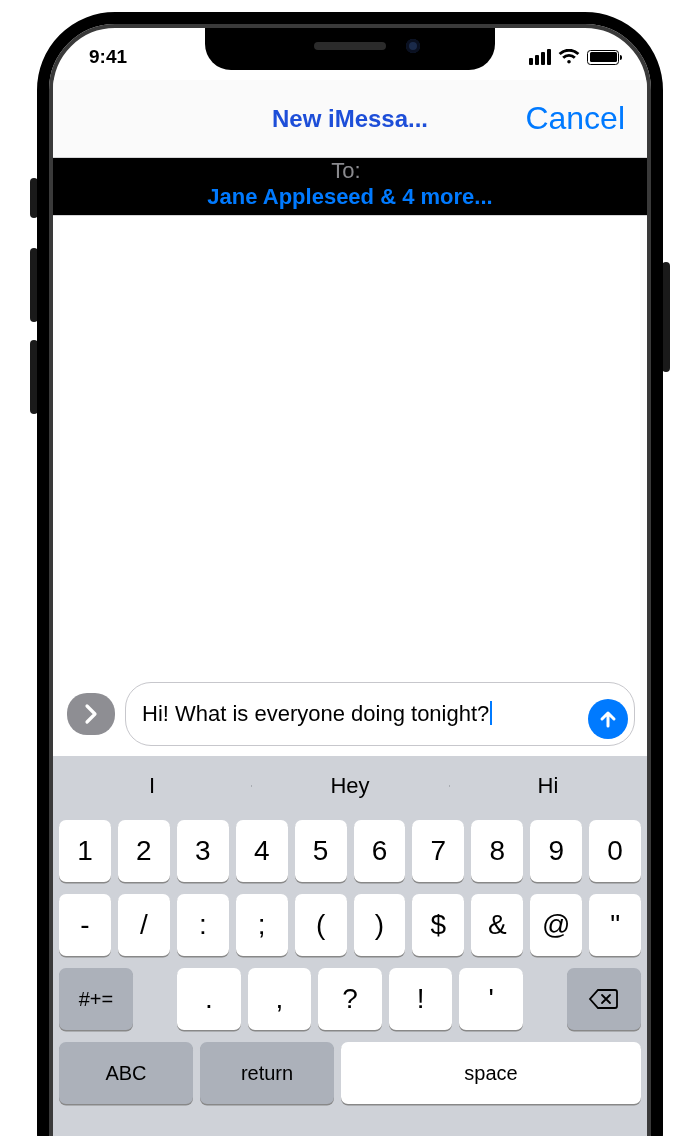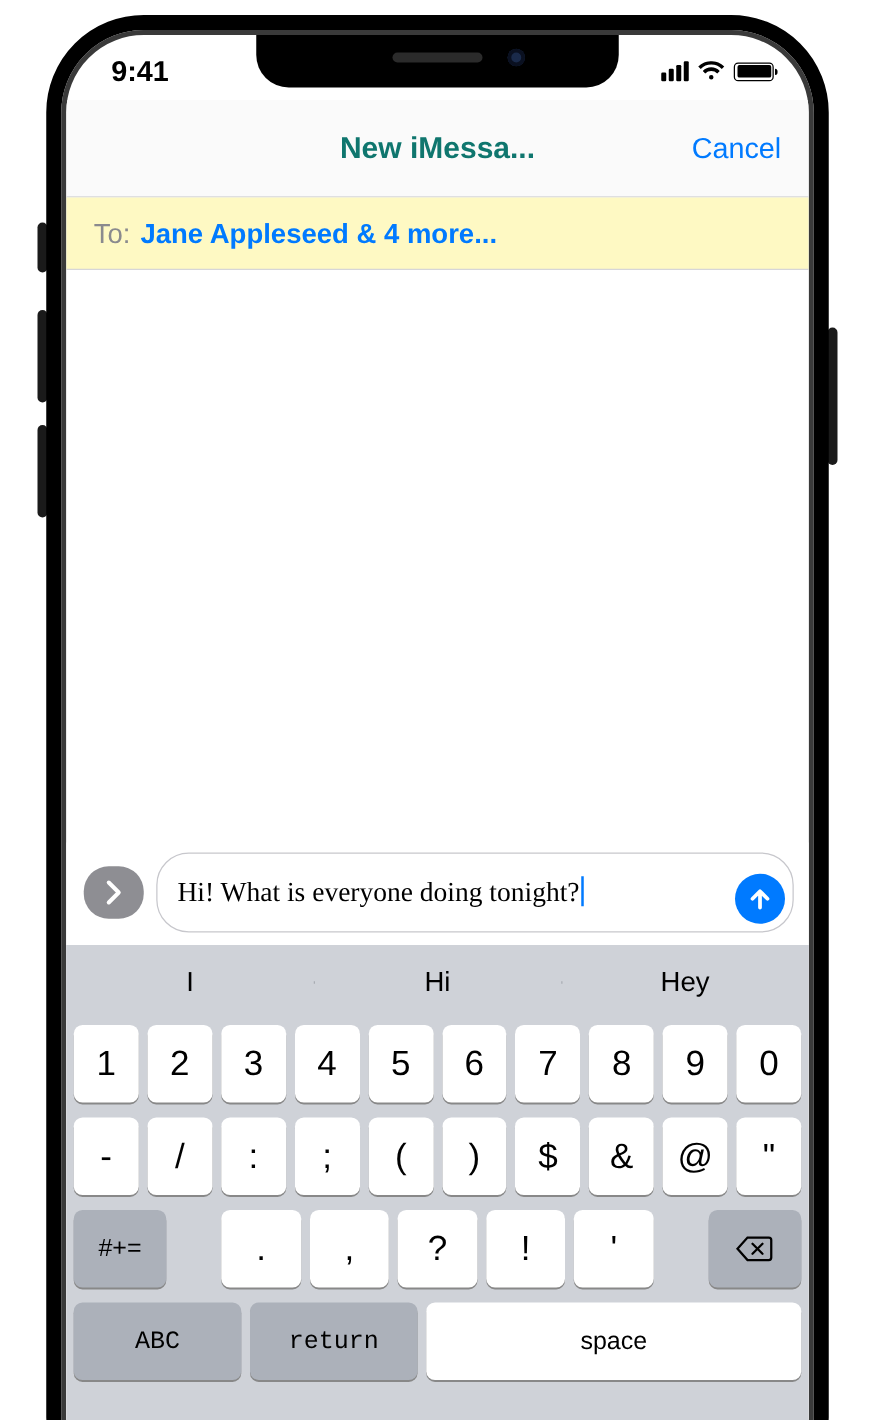--- a/index.html
+++ b/index.html
@@ -52,21 +52,21 @@
     position: absolute; top: 11px; left: calc(50% + 56px);
     width: 14px; height: 14px; background: #1a2a4a; border-radius: 50%;
     box-shadow: inset 0 0 0 3px #0a1020;
   }
 
   
   .status-bar {
     position: absolute; top: 0; left: 0; right: 0; height: 52px;
     display: flex; justify-content: space-between; align-items: center;
     padding: 6px 28px 0 36px;
-    font-weight: 600; font-size: 23px;
+    font-weight: 600; font-size: 19px;
     z-index: 40;
   }
   .status-right { display: flex; align-items: center; gap: 7px; }
   .cell-bars { display: flex; align-items: flex-end; gap: 2px; }
   .cell-bars span { width: 4px; background: #000; border-radius: 1px; }
   .cell-bars span:nth-child(1){height:7px}
   .cell-bars span:nth-child(2){height:10px}
   .cell-bars span:nth-child(3){height:13px}
   .cell-bars span:nth-child(4){height:16px}
   .wifi-icon svg { display:block; }
@@ -74,44 +74,44 @@
   .battery::after { content:""; position:absolute; right:-4px; top:4px; width:2.5px; height:5px; background:#000; border-radius:0 2px 2px 0;}
   .battery .fill { position:absolute; left:1.5px; top:1.5px; bottom:1.5px; right:1.5px; background:#000; border-radius:1.5px;}
 
   
   .nav-header {
     position: absolute; top: 52px; left:0; right:0; height: 78px;
     display:flex; align-items:center; justify-content:center;
     border-bottom: 1px solid #d6d6d8;
     background:#fafafa;
   }
-  .nav-title { font-size: 24px; font-weight: 600; color:#0f766e; }
-  .nav-cancel { position:absolute; right:22px; font-size:23px; color:#007aff; font-weight:400; }
+  .nav-title { font-size: 24px; font-weight: 600; color:#1d4ed8; }
+  .nav-cancel { position:absolute; right:22px; font-size:32px; color:#007aff; font-weight:400; }
 
   
   .to-row {
     position:absolute; top:130px; left:0; right:0; height:58px;
     display:flex; align-items:center; padding:0 22px;
     border-bottom:1px solid #d6d6d8;
     font-size:22px;
-    background:#fef9c3;
+    background:#000000;
+    flex-direction:column;
   }
   .to-label { color:#8a8a8e; margin-right:8px; }
   .to-recipients { color:#007aff;font-weight:bold; }
 
   
   .conversation { position:absolute; top:188px; left:0; right:0; bottom:0; background:#fff; }
 
   
   .compose-bar {
     position:absolute; left:0; right:0; bottom: 440px;
     display:flex; align-items:center; gap:10px;
     padding: 8px 12px 10px 14px;
     background:#fff;
-    font-family:Liberation Serif, serif;
   }
   .expand-btn {
     width:48px; height:42px; background:#8e8e93; border-radius:20px;
     display:flex; align-items:center; justify-content:center; flex-shrink:0;
   }
   .expand-btn svg { display:block; }
   .compose-field {
     flex:1; min-height:64px; border:1px solid #c7c7cc; border-radius:26px;
     padding: 6px 52px 6px 16px; position:relative;
     display:flex; align-items:center;
@@ -149,21 +149,21 @@
     display:flex; align-items:center; justify-content:center;
     font-size:28px; color:#000;
   }
   .krow.r4 .key-shift, .krow.r4 .key-del {
     width:74px; flex:0 0 74px; background:#acb1ba; font-size:20px;
   }
   .krow.r4 { }
   .krow.r4 .gap { width:30px; flex:0 0 30px; }
   .krow.r4 .key.punct { flex:1; }
   .krow.r5 .key-abc, .krow.r5 .key-return {
-    flex:0 0 134px; background:#acb1ba; font-size:20px;font-family:Liberation Mono, monospace;
+    flex:0 0 134px; background:#acb1ba; font-size:20px;
   }
   .krow.r5 .key-space { flex:1; font-size:20px; }
   .key-del svg { display:block; }
   .key.dark { background:#acb1ba; }
 </style>
 </head>
 <body>
 
 <div class="side-btn mute"></div>
 <div class="side-btn vol1"></div>
@@ -222,22 +222,22 @@
           <svg width="22" height="22" viewBox="0 0 22 22">
               <path d="M11 18V5M5 11l6-6 6 6" stroke="#fff" stroke-width="3" fill="none" stroke-linecap="round" stroke-linejoin="round"></path>
             </svg>
         </div>
       </div>
     </div>
 
     <div class="keyboard">
       <div class="predict-row">
         <div class="predict-cell">I</div>
+        <div class="predict-cell">Hey</div>
         <div class="predict-cell">Hi</div>
-        <div class="predict-cell">Hey</div>
       </div>
       <div class="key-rows">
         <div class="krow r1">
           <div class="key">1</div>
           <div class="key">2</div>
           <div class="key">3</div>
           <div class="key">4</div>
           <div class="key">5</div>
           <div class="key">6</div>
           <div class="key">7</div>

